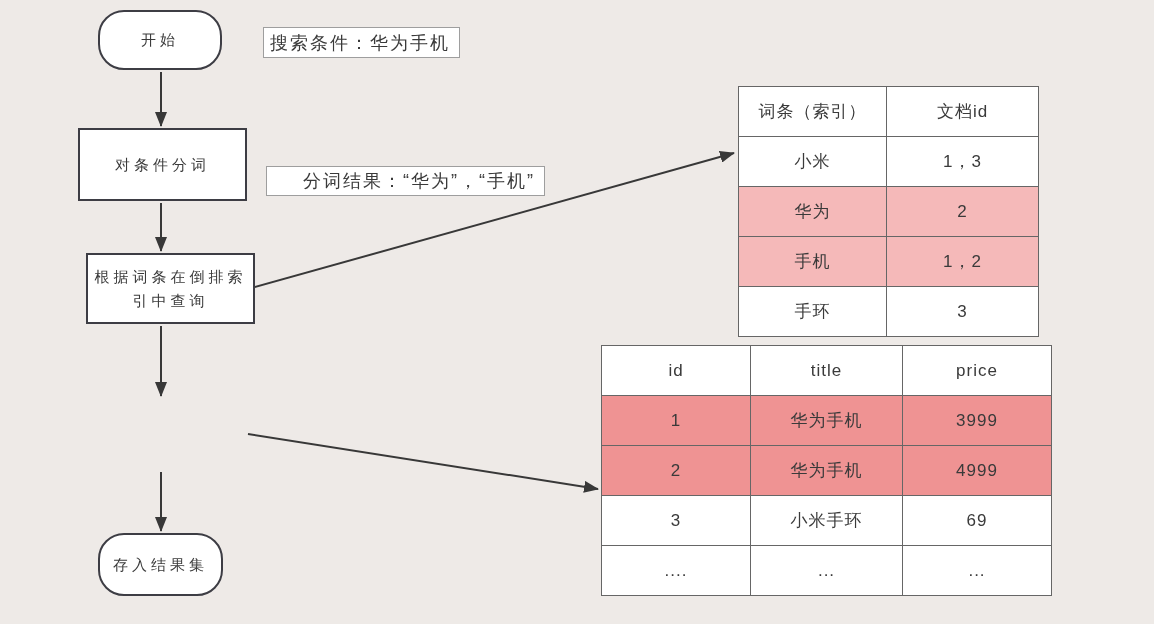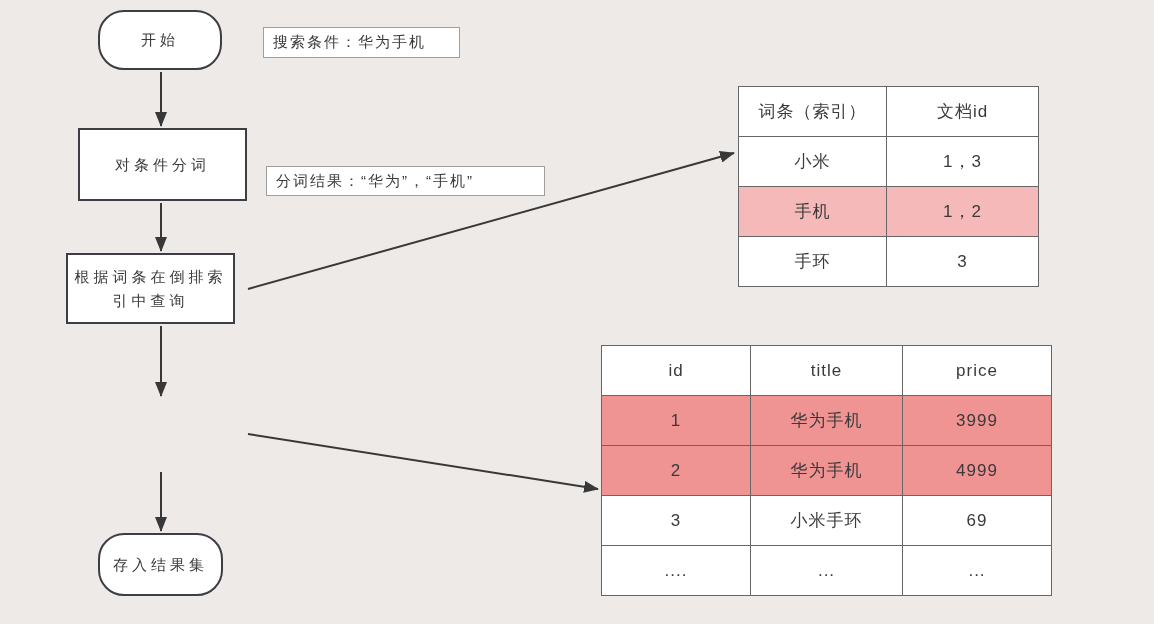--- a/index.html
+++ b/index.html
@@ -34,35 +34,36 @@
     justify-content: center;
     text-align: center;
     font-size: 15px;
     letter-spacing: 4px;
     line-height: 24px;
     color: var(--text, #3a3a3a);
   }
   .node.terminal { border-radius: 26px; }
   .node-start { left: 98px;  top: 10px;  width: 124px; height: 60px; }
   .node-step1 { left: 78px;  top: 128px; width: 169px; height: 73px; }
-  .node-step2 { left: 66px;  top: 253px; width: 169px; height: 71px; padding: 0 2px; }
+  .node-step2 { left: 86px;  top: 253px; width: 169px; height: 71px; padding: 0 2px; }
   .node-step3 { left: 78px;  top: 398px; width: 169px; height: 72px; padding: 0 2px; }
   .node-end   { left: 98px;  top: 533px; width: 125px; height: 63px; }
 
   .note {
     position: absolute;
     background: #ffffff;
     border: 1px solid var(--label-border, #9e9e9e);
     display: flex;
     align-items: center;
     padding: 0 9px;
-    font-size: 15px;
+    font-size: 18px;
     letter-spacing: 2px;
     white-space: nowrap;
     color: var(--text, #3a3a3a);
+    justify-content: flex-end;
   }
   .note1 { left: 263px; top: 27px;  width: 197px; height: 31px; }
   .note2 { left: 266px; top: 166px; width: 279px; height: 30px; }
 
   table.tbl {
     position: absolute;
     border-collapse: collapse;
     table-layout: fixed;
     background: #ffffff;
     font-size: 17px;
@@ -136,20 +137,24 @@
         <th>词条（索引）</th>
         <th>文档id</th>
       </tr>
     </thead>
     <tbody>
       <tr>
         <td>小米</td>
         <td>1，3</td>
       </tr>
       <tr class="pink">
+        <td>华为</td>
+        <td>2</td>
+      </tr>
+      <tr class="pink">
         <td>手机</td>
         <td>1，2</td>
       </tr>
       <tr>
         <td>手环</td>
         <td>3</td>
       </tr>
     </tbody>
   </table>
 

